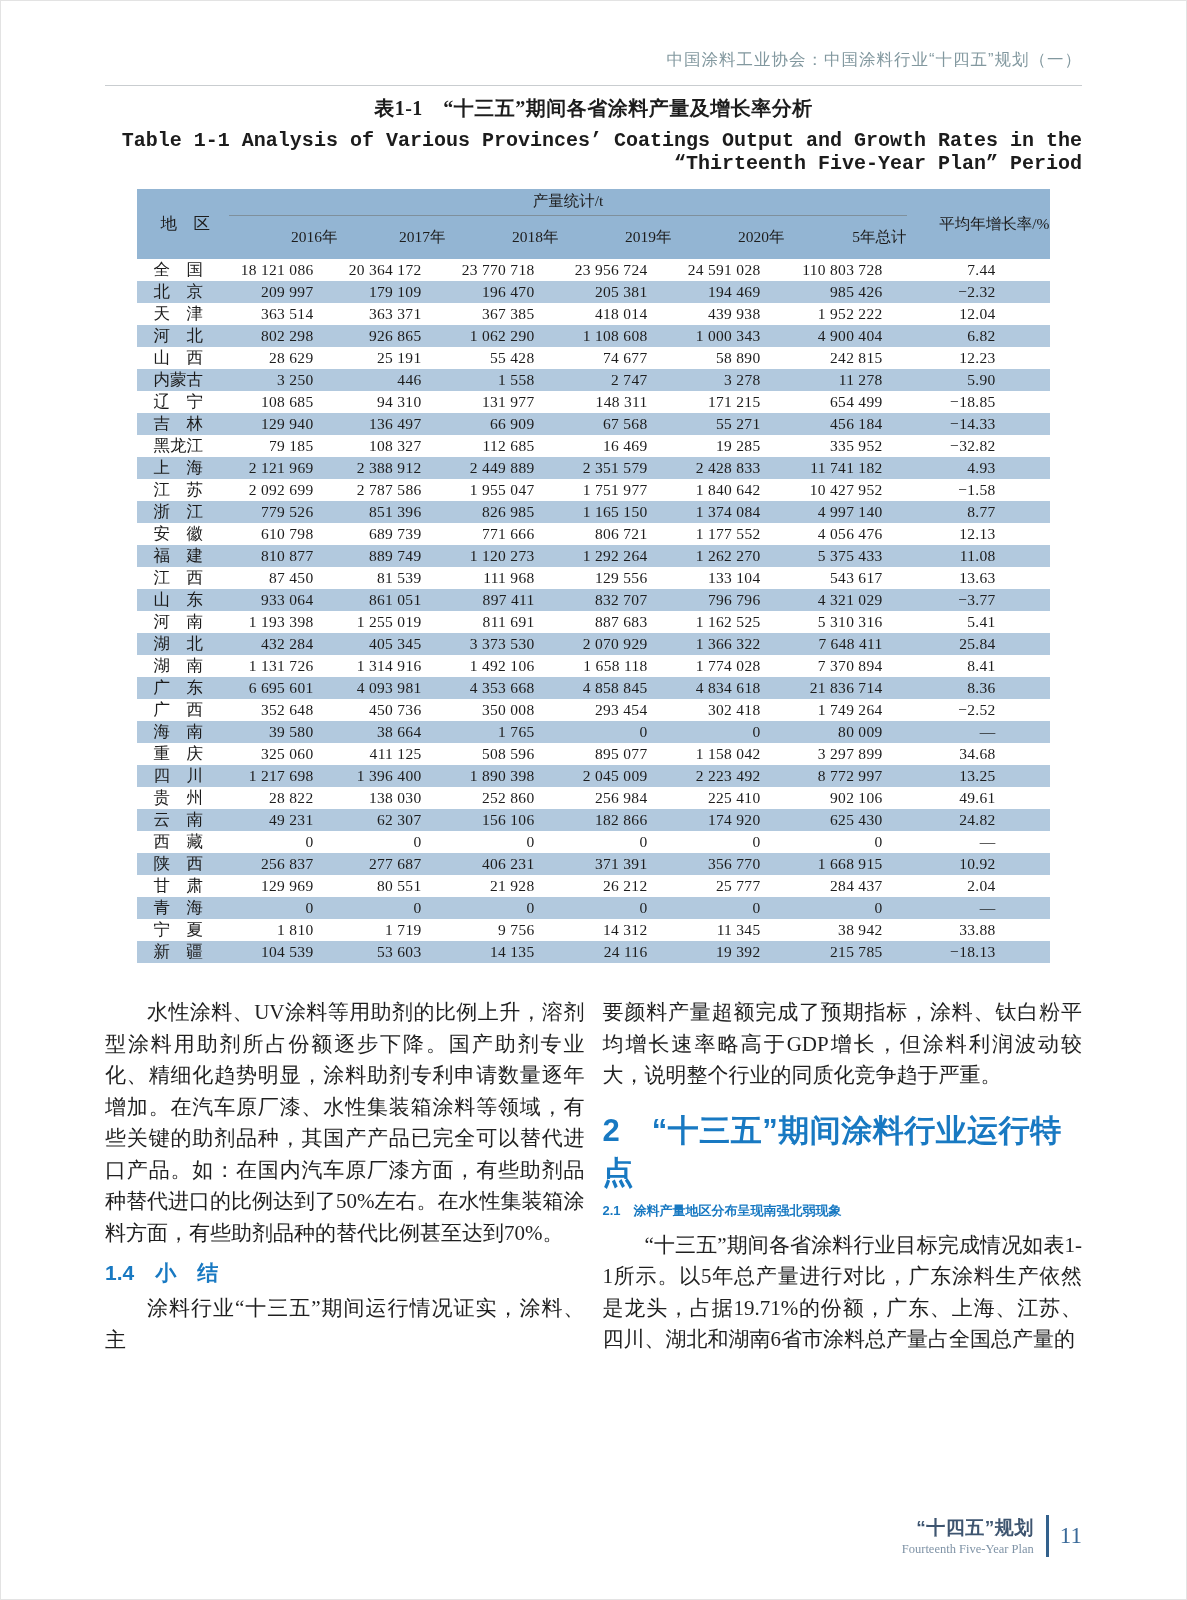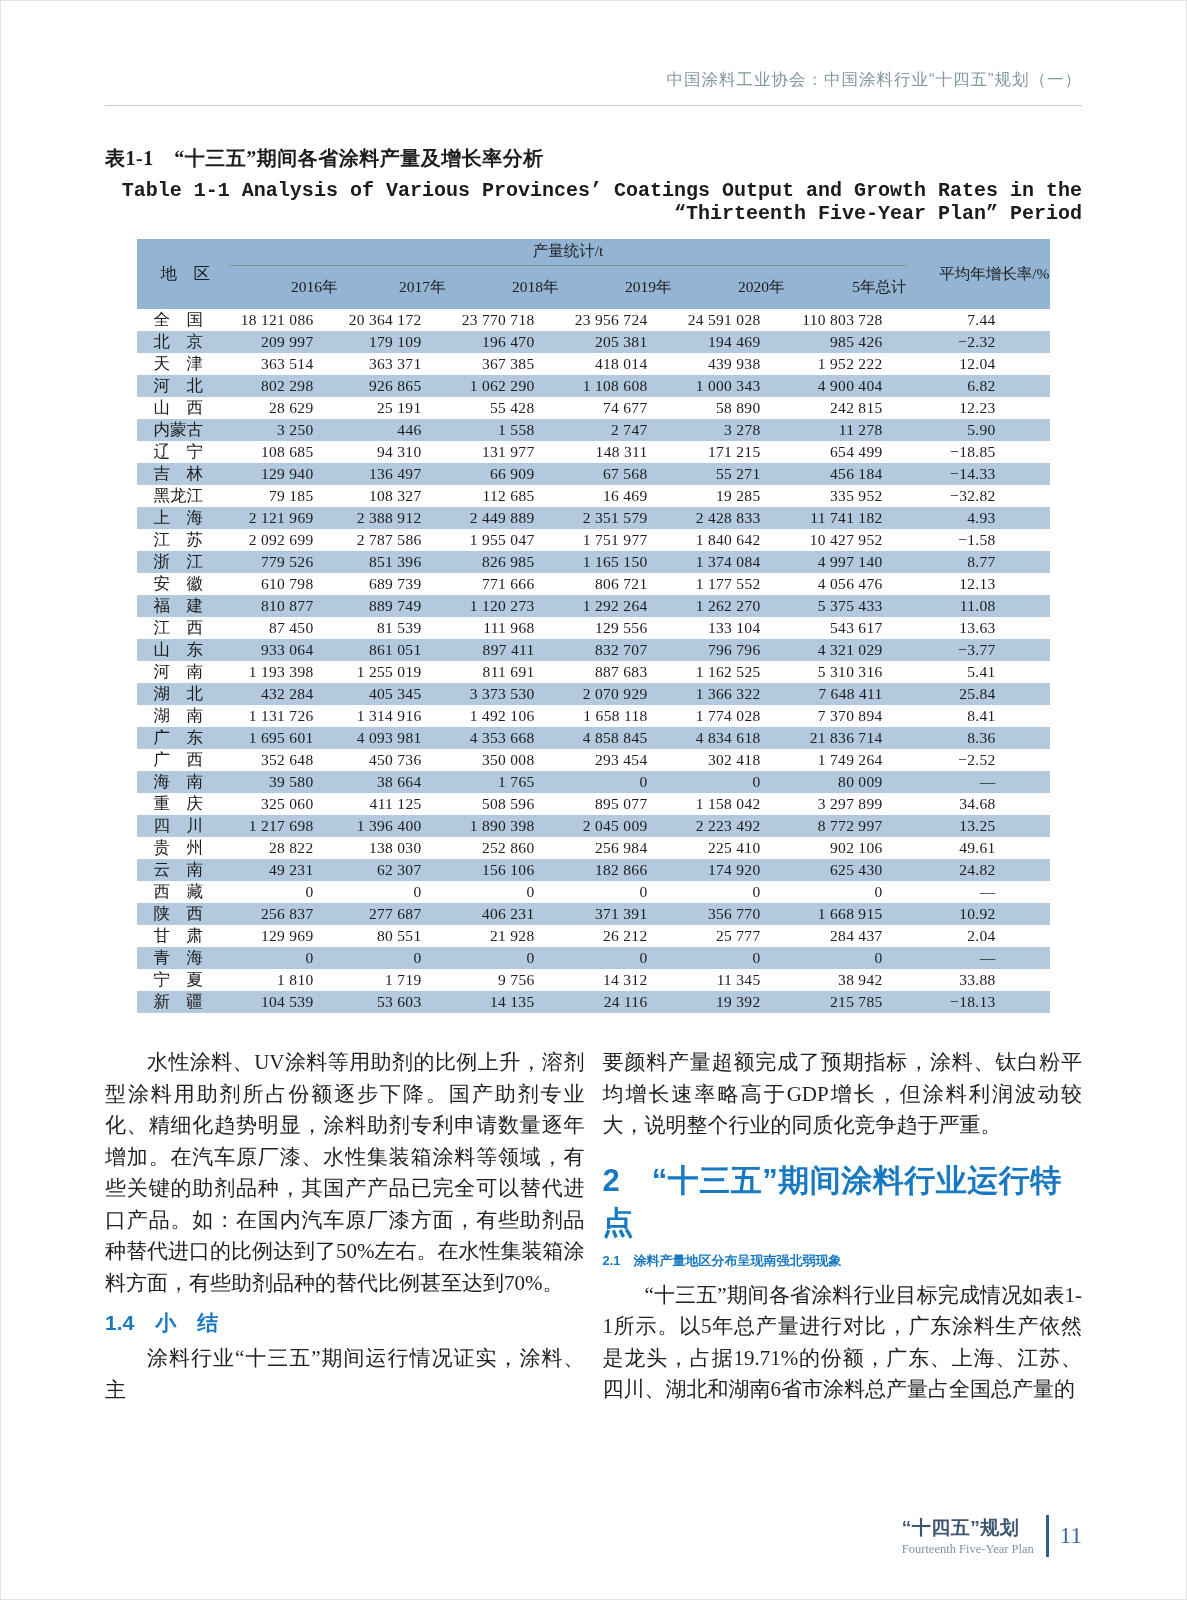--- a/index.html
+++ b/index.html
@@ -10,37 +10,38 @@
     background:#ffffff;
     border:1px solid #e3e3e3;
     font-family:"Liberation Serif","DejaVu Serif",serif;
     color:#1c1c1c;
     overflow:hidden;
   }
   .content { padding:0 104px; }
 
   
   .running-head {
-    padding-top:68px;
+    padding-top:48px;
     text-align:right;
     font-family:"Liberation Sans","DejaVu Sans",sans-serif;
     font-size:16.5px;
     color:#82989f;
     letter-spacing:1px;
   }
   .head-rule {
     margin-top:14px;
     border:0;
     border-top:1px solid #c9cdd0;
     height:0;
   }
 
   
   .tbl-title-zh {
-    margin-top:39px;
+    margin-top:9px;
+    text-align:center;
     font-size:20px;
     font-weight:bold;
     letter-spacing:.5px;
   }
   .tbl-title-en {
     margin-top:7px;
     text-align:right;
     font-size:20px;
     font-weight:bold;
     font-family:Liberation Mono, monospace;
@@ -108,21 +109,21 @@
     color:#1879c2;
   }
 
   
   .footer {
     position:absolute;
     right:104px; bottom:42px;
     display:flex;
     align-items:center;
   }
-  .footer .f-text { }
+  .footer .f-text { text-align:right; }
   .footer .f-zh {
     font-family:"Liberation Sans","DejaVu Sans",sans-serif;
     font-weight:bold;
     font-size:19px;
     color:#3e5570;
     letter-spacing:.5px;
   }
   .footer .f-en {
     font-size:12.5px;
     color:#7f93a6;
@@ -364,21 +365,21 @@
             <td class="num">1 131 726</td>
             <td class="num">1 314 916</td>
             <td class="num">1 492 106</td>
             <td class="num">1 658 118</td>
             <td class="num">1 774 028</td>
             <td class="num">7 370 894</td>
             <td class="growth num">8.41</td>
           </tr>
           <tr>
             <td class="region">广　东</td>
-            <td class="num">1 695 601</td>
+            <td class="num">6 695 601</td>
             <td class="num">4 093 981</td>
             <td class="num">4 353 668</td>
             <td class="num">4 858 845</td>
             <td class="num">4 834 618</td>
             <td class="num">21 836 714</td>
             <td class="growth num">8.36</td>
           </tr>
           <tr>
             <td class="region">广　西</td>
             <td class="num">352 648</td>

